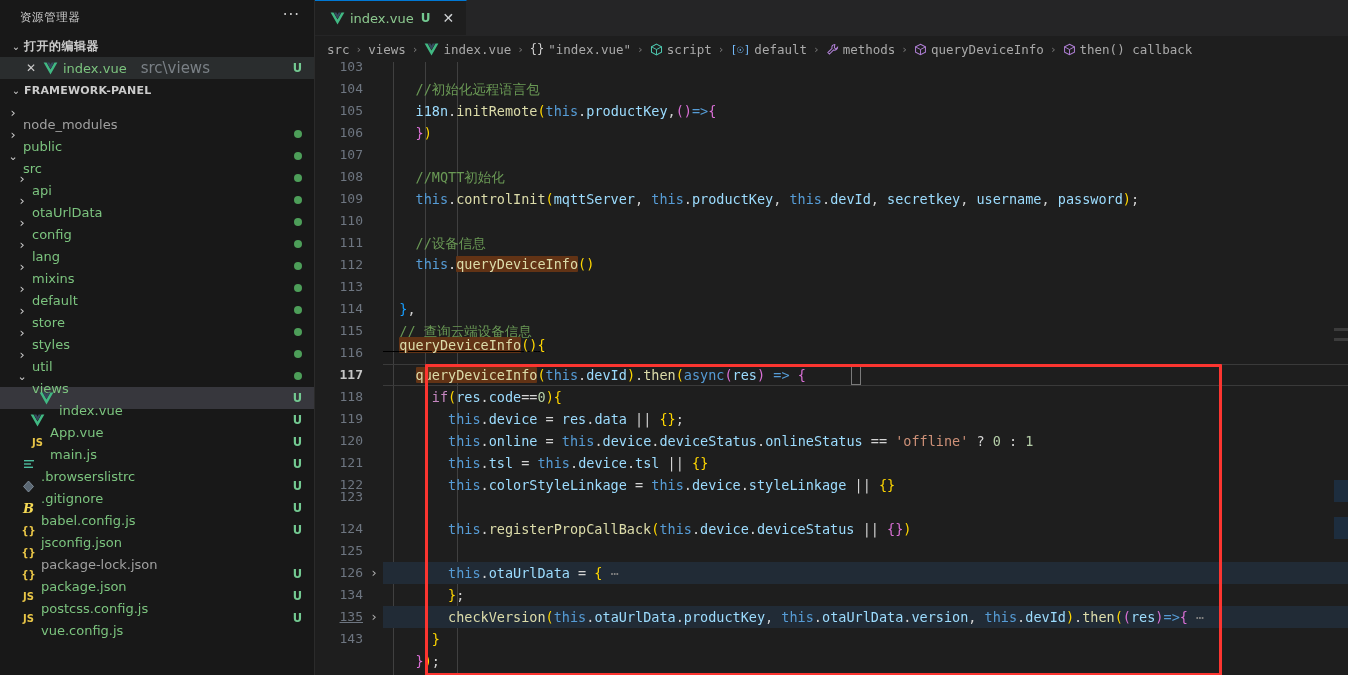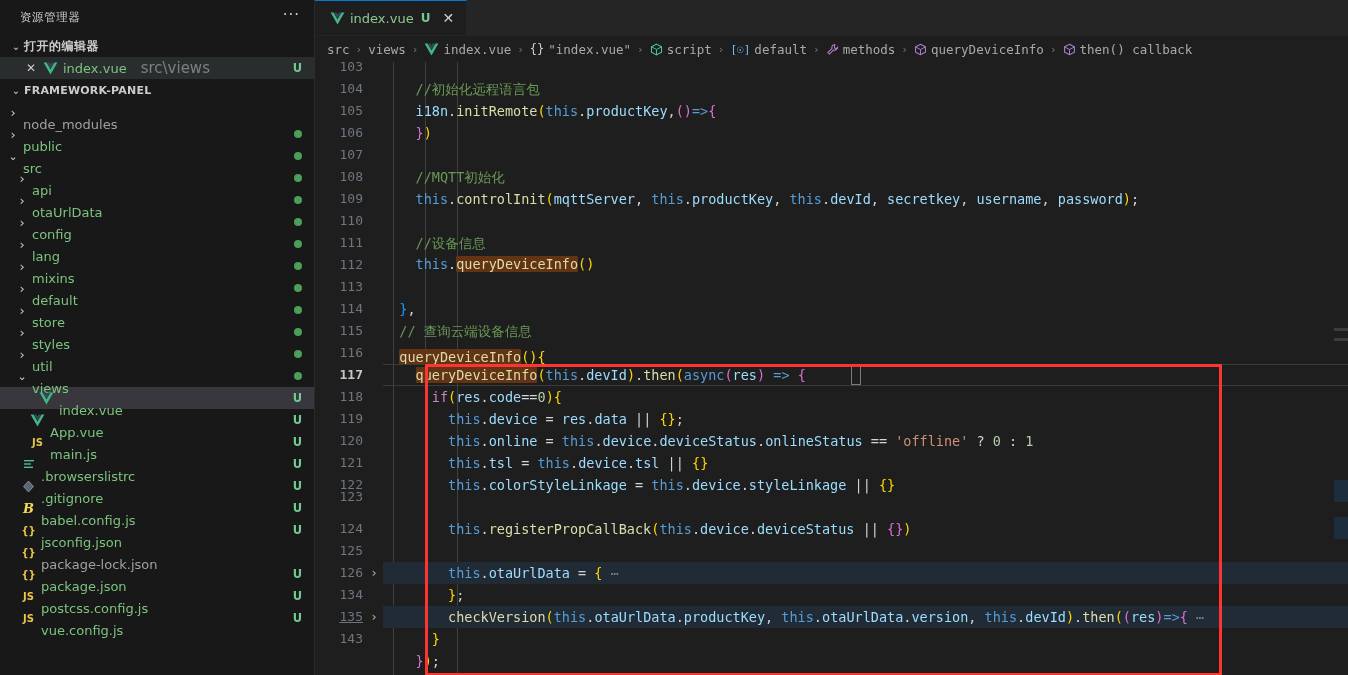--- a/index.html
+++ b/index.html
@@ -542,21 +542,21 @@
         <div class="ig" style="left:74px;  top:0; bottom:0;"></div>
       <div class="cl" style="top: 16px;"><span class="t-pl">    </span><span class="t-com">//初始化远程语言包</span></div>
           <div class="cl" style="top: 38px;"><span class="t-pl">    </span><span class="t-prop">i18n</span><span class="t-pl">.</span><span class="t-fn">initRemote</span><span class="t-p1">(</span><span class="t-kw">this</span><span class="t-pl">.</span><span class="t-prop">productKey</span><span class="t-pl">,</span><span class="t-p2">(</span><span class="t-p2">)</span><span class="t-kw">=&gt;</span><span class="t-p2">{</span></div>
           <div class="cl" style="top: 60px;"><span class="t-pl">    </span><span class="t-p2">}</span><span class="t-p1">)</span></div>
           <div class="cl" style="top: 104px;"><span class="t-pl">    </span><span class="t-com">//MQTT初始化</span></div>
           <div class="cl" style="top: 126px;"><span class="t-pl">    </span><span class="t-kw">this</span><span class="t-pl">.</span><span class="t-fn">controlInit</span><span class="t-p1">(</span><span class="t-prop">mqttServer</span><span class="t-pl">, </span><span class="t-kw">this</span><span class="t-pl">.</span><span class="t-prop">productKey</span><span class="t-pl">, </span><span class="t-kw">this</span><span class="t-pl">.</span><span class="t-prop">devId</span><span class="t-pl">, </span><span class="t-prop">secretkey</span><span class="t-pl">, </span><span class="t-prop">username</span><span class="t-pl">, </span><span class="t-prop">password</span><span class="t-p1">)</span><span class="t-pl">;</span></div>
           <div class="cl" style="top: 170px;"><span class="t-pl">    </span><span class="t-com">//设备信息</span></div>
           <div class="cl" style="top: 191px;"><span class="t-pl">    </span><span class="t-kw">this</span><span class="t-pl">.</span><span class="t-fn hl">queryDeviceInfo</span><span class="t-p1">(</span><span class="t-p1">)</span></div>
           <div class="cl" style="top: 236px;"><span class="t-pl">  </span><span class="t-p3">}</span><span class="t-pl">,</span></div>
           <div class="cl" style="top: 258px;"><span class="t-pl">  </span><span class="t-com">// 查询云端设备信息</span></div>
-          <div class="cl" style="top: 284px;"><span class="t-pl">  </span><span class="t-fn hl">queryDeviceInfo</span><span class="t-p1">(</span><span class="t-p1">)</span><span class="t-p1">{</span></div>
+          <div class="cl" style="top: 272px; text-decoration: underline;"><span class="t-pl">  </span><span class="t-fn hl">queryDeviceInfo</span><span class="t-p1">(</span><span class="t-p1">)</span><span class="t-p1">{</span></div>
           <div class="rowbg cur" style="top: 302px; width: 1280px; left: -68px;"></div>
           <div class="cl" style="top: 302px;"><span class="t-pl">    </span><span class="t-fn hl">queryDeviceInfo</span><span class="t-p1">(</span><span class="t-kw">this</span><span class="t-pl">.</span><span class="t-prop">devId</span><span class="t-p1">)</span><span class="t-pl">.</span><span class="t-fn">then</span><span class="t-p1">(</span><span class="t-kw">async</span><span class="t-p2">(</span><span class="t-prop">res</span><span class="t-p2">)</span><span class="t-kw"> =&gt; </span><span class="t-p2">{</span></div>
           <div class="cl" style="top: 324px;"><span class="t-pl">      </span><span class="t-ctl">if</span><span class="t-p1">(</span><span class="t-prop">res</span><span class="t-pl">.</span><span class="t-prop">code</span><span class="t-pl">==</span><span class="t-num">0</span><span class="t-p1">)</span><span class="t-p1">{</span></div>
           <div class="cl" style="top: 346px;"><span class="t-pl">        </span><span class="t-kw">this</span><span class="t-pl">.</span><span class="t-prop">device</span><span class="t-pl"> = </span><span class="t-prop">res</span><span class="t-pl">.</span><span class="t-prop">data</span><span class="t-pl"> </span><span class="t-pl">||</span><span class="t-pl"> </span><span class="t-p1">{</span><span class="t-p1">}</span><span class="t-pl">;</span></div>
           <div class="cl" style="top: 368px;"><span class="t-pl">        </span><span class="t-kw">this</span><span class="t-pl">.</span><span class="t-prop">online</span><span class="t-pl"> = </span><span class="t-kw">this</span><span class="t-pl">.</span><span class="t-prop">device</span><span class="t-pl">.</span><span class="t-prop">deviceStatus</span><span class="t-pl">.</span><span class="t-prop">onlineStatus</span><span class="t-pl"> == </span><span class="t-str">'offline'</span><span class="t-pl"> ? </span><span class="t-num">0</span><span class="t-pl"> : </span><span class="t-num">1</span></div>
           <div class="cl" style="top: 390px;"><span class="t-pl">        </span><span class="t-kw">this</span><span class="t-pl">.</span><span class="t-prop">tsl</span><span class="t-pl"> = </span><span class="t-kw">this</span><span class="t-pl">.</span><span class="t-prop">device</span><span class="t-pl">.</span><span class="t-prop">tsl</span><span class="t-pl"> </span><span class="t-pl">||</span><span class="t-pl"> </span><span class="t-p1">{</span><span class="t-p1">}</span></div>
           <div class="cl" style="top: 412px;"><span class="t-pl">        </span><span class="t-kw">this</span><span class="t-pl">.</span><span class="t-prop">colorStyleLinkage</span><span class="t-pl"> = </span><span class="t-kw">this</span><span class="t-pl">.</span><span class="t-prop">device</span><span class="t-pl">.</span><span class="t-prop">styleLinkage</span><span class="t-pl"> </span><span class="t-pl">||</span><span class="t-pl"> </span><span class="t-p1">{</span><span class="t-p1">}</span></div>
           <div class="cl" style="top: 456px;"><span class="t-pl">        </span><span class="t-kw">this</span><span class="t-pl">.</span><span class="t-fn">registerPropCallBack</span><span class="t-p1">(</span><span class="t-kw">this</span><span class="t-pl">.</span><span class="t-prop">device</span><span class="t-pl">.</span><span class="t-prop">deviceStatus</span><span class="t-pl"> </span><span class="t-pl">||</span><span class="t-pl"> </span><span class="t-p2">{</span><span class="t-p2">}</span><span class="t-p1">)</span></div>
           <div class="rowbg folded" style="top: 500px; width: 1280px; left: -68px;"></div>
           <div class="cl" style="top: 500px;"><span class="t-pl">        </span><span class="t-kw">this</span><span class="t-pl">.</span><span class="t-prop">otaUrlData</span><span class="t-pl"> = </span><span class="t-p1">{</span><span class="t-dim"> ⋯</span></div>

